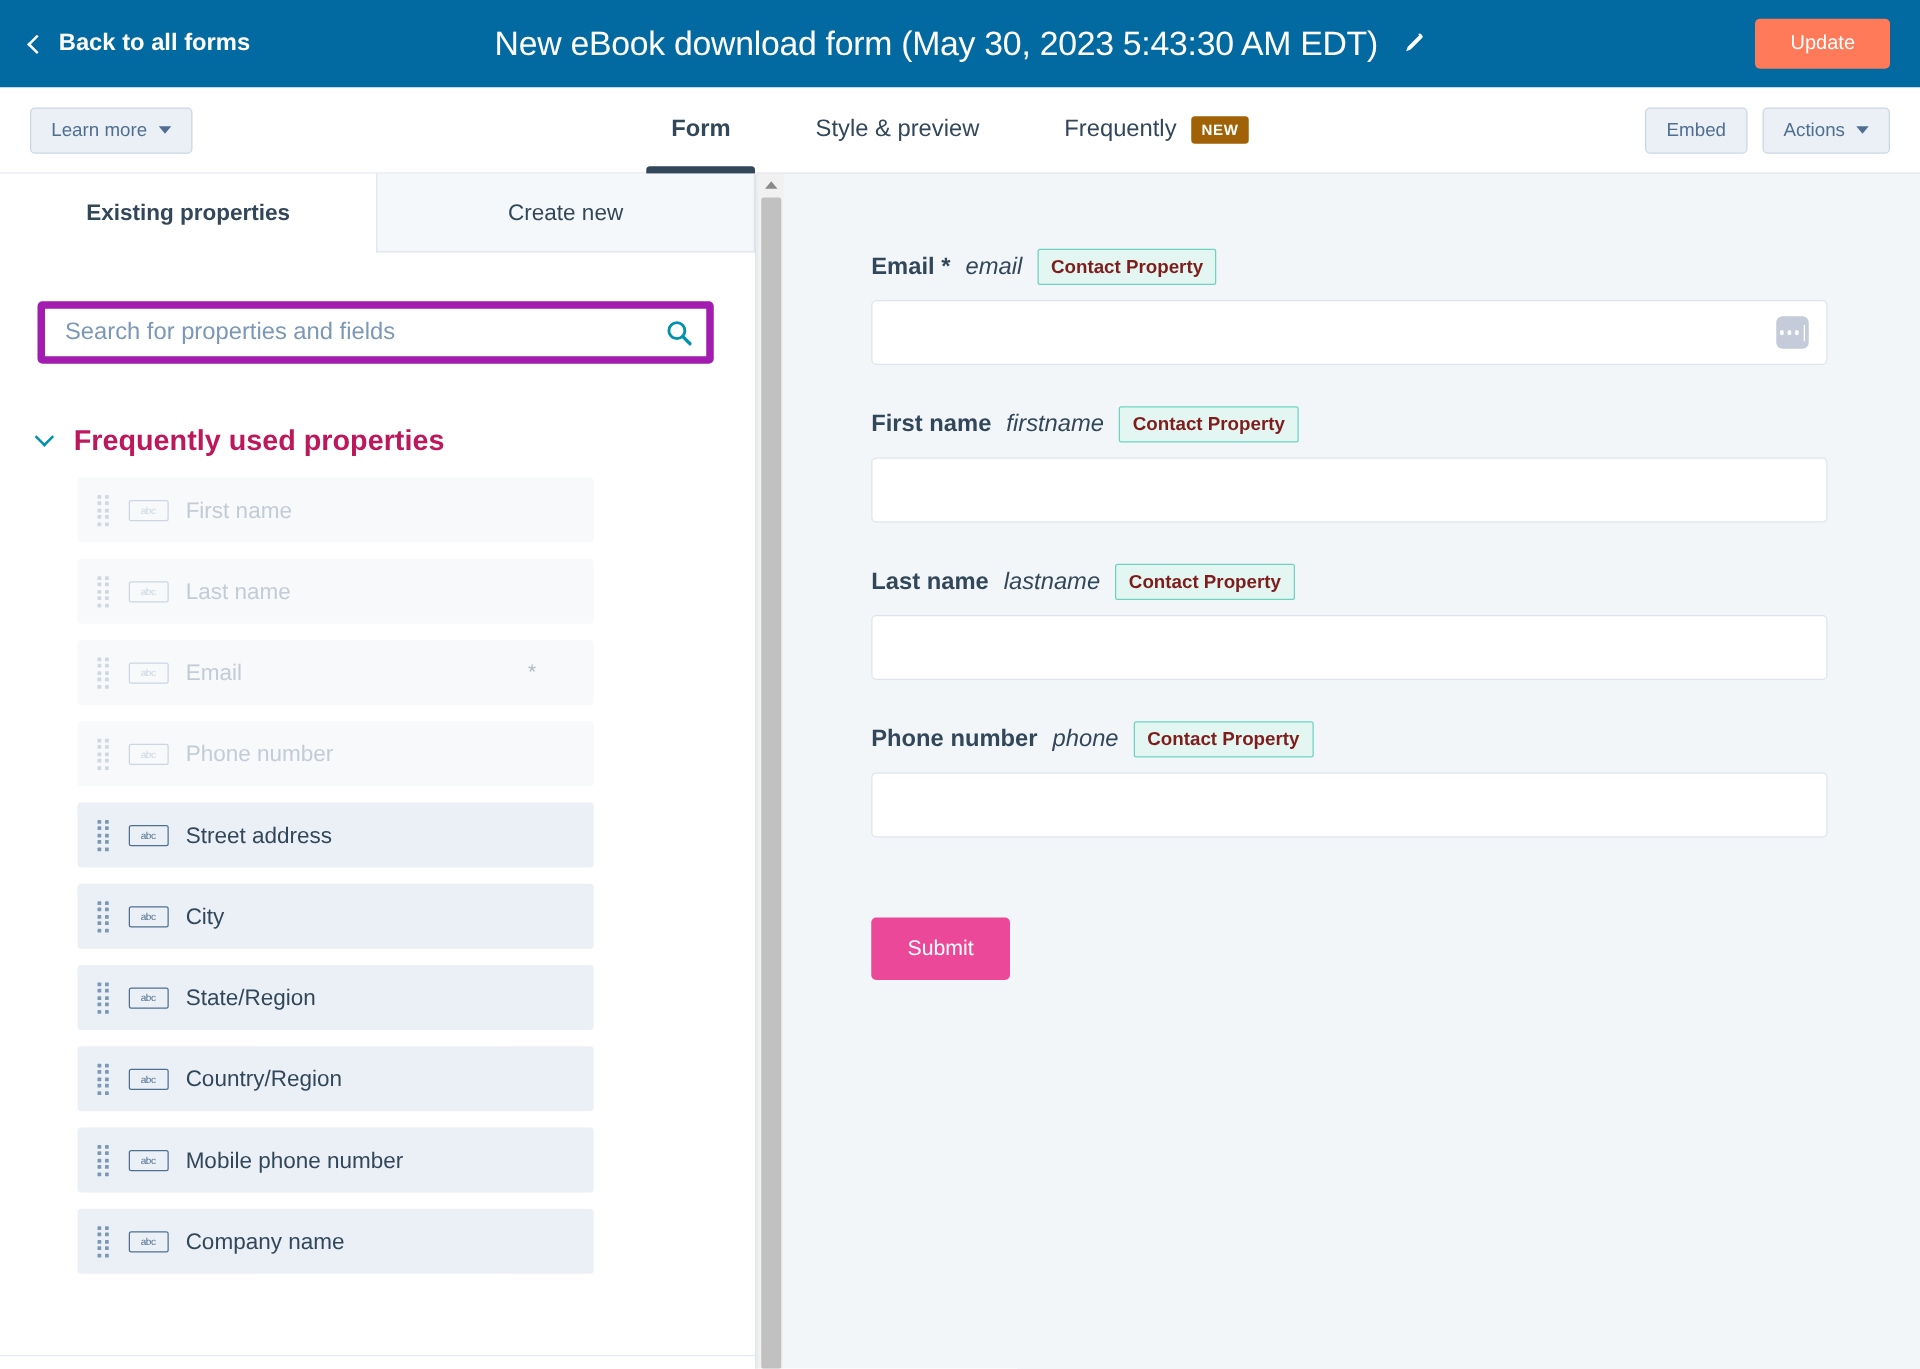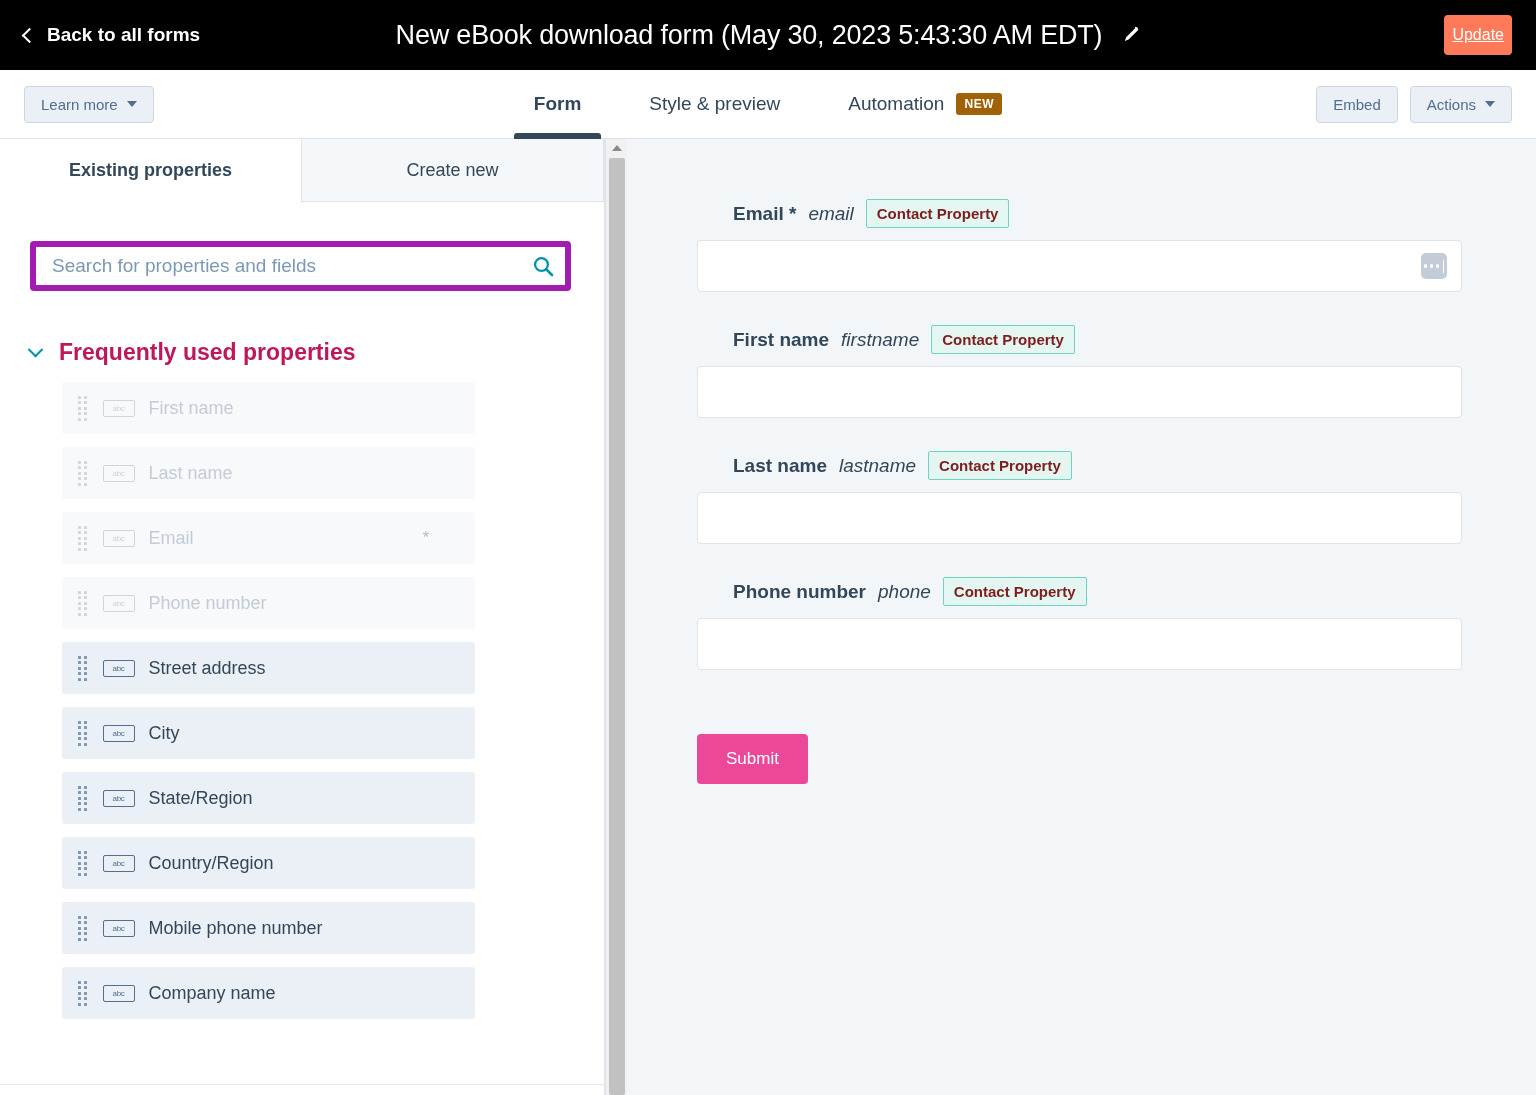--- a/index.html
+++ b/index.html
@@ -6,21 +6,21 @@
   html, body {
     width: 1536px; height: 1095px;
     font-family: "Liberation Sans", sans-serif;
     background: #ffffff;
     overflow: hidden;
   }
 
   
   .topbar {
     height: 70px;
-    background: #000000;
+    background: #0369a1;
     display: flex;
     align-items: center;
     position: relative;
     padding: 0 24px;
   }
   .back-link {
     display: flex;
     align-items: center;
     gap: 10px;
     color: #ffffff;
@@ -59,25 +59,24 @@
     display: inline-flex;
     width: 20px; height: 20px;
   }
   .update-btn {
     position: absolute;
     right: 24px;
     background: #ff7a59;
     color: #ffffff;
     border: none;
     border-radius: 4px;
-    padding: 11px 8px;
+    padding: 11px 28px;
     font-size: 16px;
     font-family: "Liberation Sans", sans-serif;
     cursor: pointer;
-    text-decoration: underline;
   }
 
   
   .navbar {
     height: 69px;
     background: #ffffff;
     border-bottom: 1px solid #dfe3eb;
     display: flex;
     align-items: center;
     position: relative;
@@ -349,21 +348,20 @@
     background: #f2f6f9;
     overflow: hidden;
     padding: 60px 0 0 70px;
   }
   .field-block { margin-bottom: 33px; }
   .field-label-row {
     display: flex;
     align-items: center;
     gap: 12px;
     margin-bottom: 12px;
-    margin-left: 36px;
   }
   .field-name {
     font-size: 19px;
     font-weight: bold;
     color: #33475b;
     white-space: nowrap;
   }
   .field-internal {
     font-size: 19px;
     font-style: italic;
@@ -450,21 +448,21 @@
   </button>
 
   <div class="tabs">
     <div class="tab active">
       <span>Form</span>
     </div>
     <div class="tab">
       <span>Style &amp; preview</span>
     </div>
     <div class="tab">
-      <span>Automation</span>
+      <span>Frequently</span>
       <span class="badge-new">NEW</span>
     </div>
   </div>
 
   <div class="nav-right">
     <button class="btn-outline">Embed</button>
     <button class="btn-outline">
       <span>Actions</span>
       <span class="caret"></span>
     </button>

